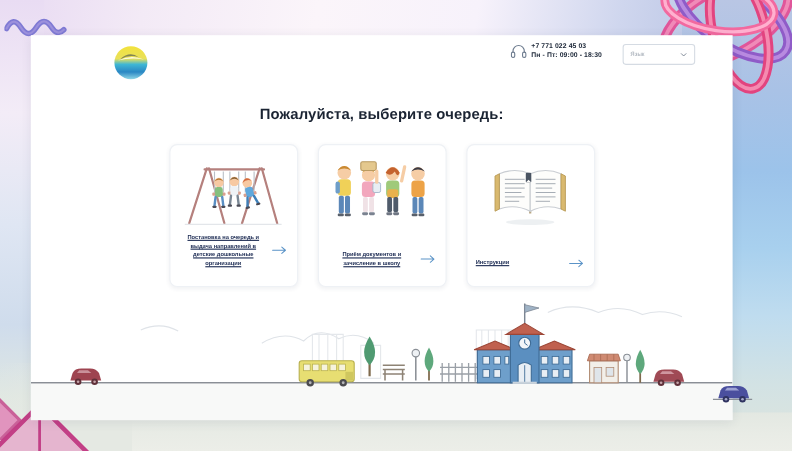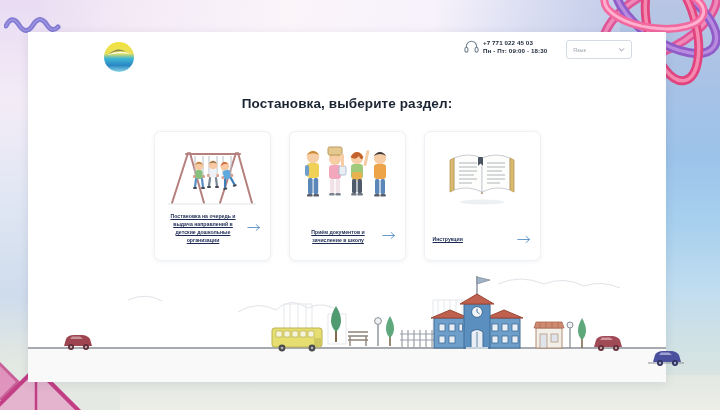--- a/index.html
+++ b/index.html
@@ -179,21 +179,21 @@
     </div>
 
     <div class="lang-select">
       <span class="lang-value">Язык</span>
       <svg class="chev" viewBox="0 0 10 10">
         <path d="M2 4 L5 7 L8 4" fill="none" stroke="#6b7686" stroke-width="1.1" stroke-linecap="round"></path>
       </svg>
     </div>
   </div>
 
-  <div class="title">Постановка, выберите раздел:</div>
+  <div class="title">Пожалуйста, выберите очередь:</div>
 
   <div class="cards">
 
     <div class="card">
       <div class="card-art">
         <svg width="96" height="72" viewBox="0 0 96 72">
           <g stroke="#b5807d" stroke-width="2" fill="none" stroke-linecap="round">
             <path d="M8 62 L24 12 M40 62 L26 12"></path>
             <path d="M56 62 L72 12 M88 62 L74 12"></path>
             <path d="M22 13 H76"></path>

